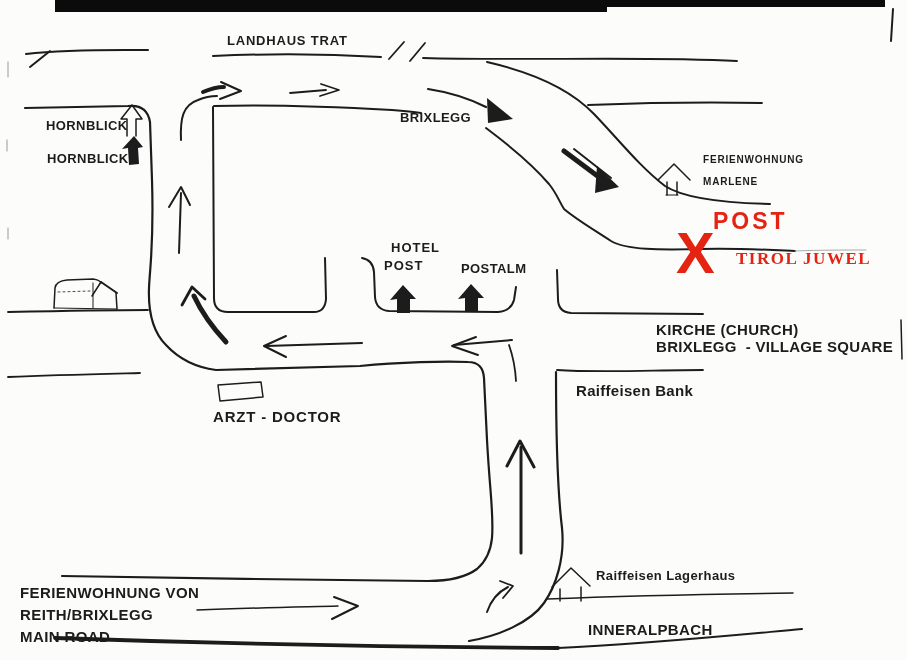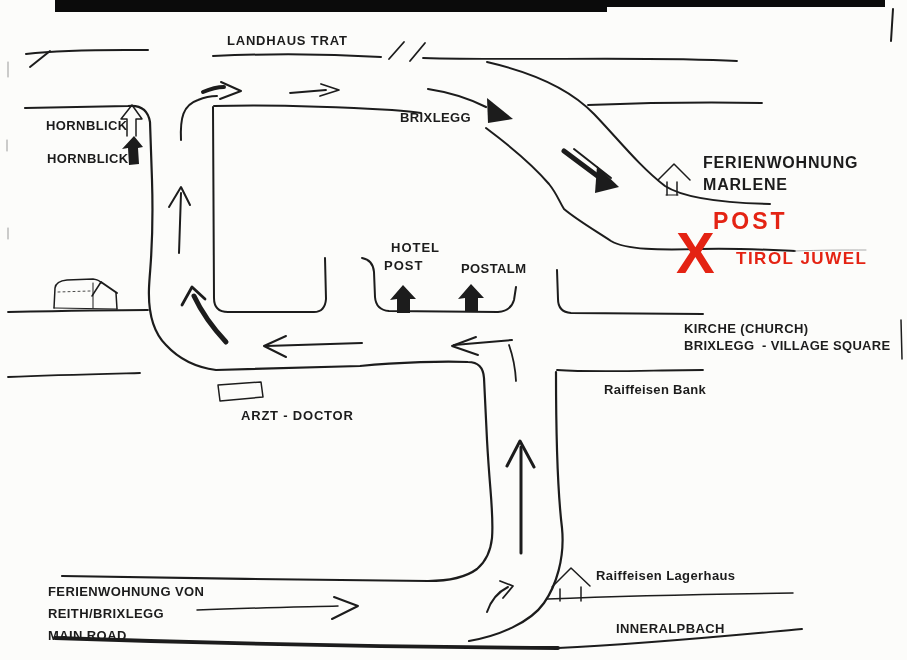--- a/index.html
+++ b/index.html
@@ -7,26 +7,26 @@
     position:relative;width:907px;height:660px;overflow:hidden;
     background:#fcfcfa;
     font-family:"Liberation Sans", sans-serif;
     -webkit-font-smoothing:antialiased;
   }
   #mapsvg{position:absolute;left:0;top:0;}
   .lbl{
     position:absolute;font-weight:bold;color:#1c1c1c;white-space:pre;
     font-size:13px;letter-spacing:0.4px;line-height:1.1;
   }
-  .lbl.small{font-size:16px;}
-  .lbl.md{font-size:13px;margin-left:28px;}
+  .lbl.small{font-size:10px;}
+  .lbl.md{font-size:15px;}
   .red{color:#e42313;}
   .ziel{font-size:23px;letter-spacing:3px;}
   .xmark{font-size:58px;letter-spacing:0;line-height:1;}
-  .tirol{font-size:17px;letter-spacing:1.5px;}
+  .tirol{font-size:17px;letter-spacing:1.5px;font-family:Liberation Serif, serif;}
   .ls1{letter-spacing:1px;}
   .ls08{letter-spacing:0.8px;}
 </style>
 </head>
 <body>
 
 <div id="scan">
 
   <svg id="mapsvg" width="907" height="660" viewBox="0 0 907 660">
     <g stroke="#1c1c1c" fill="none" stroke-linecap="round" stroke-linejoin="round">

